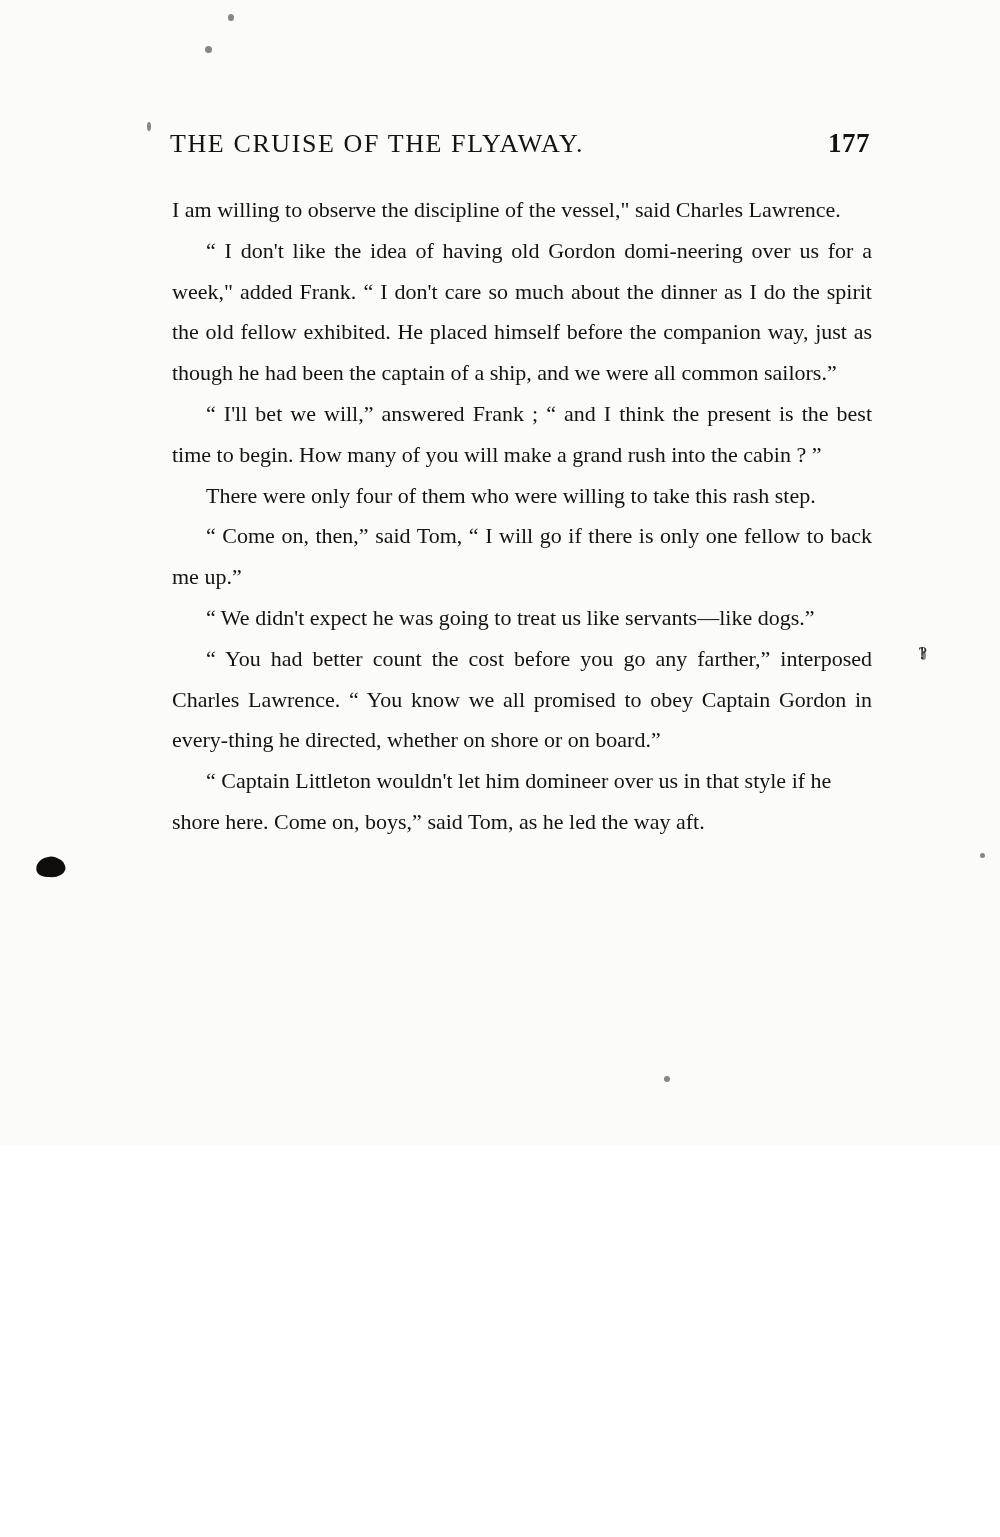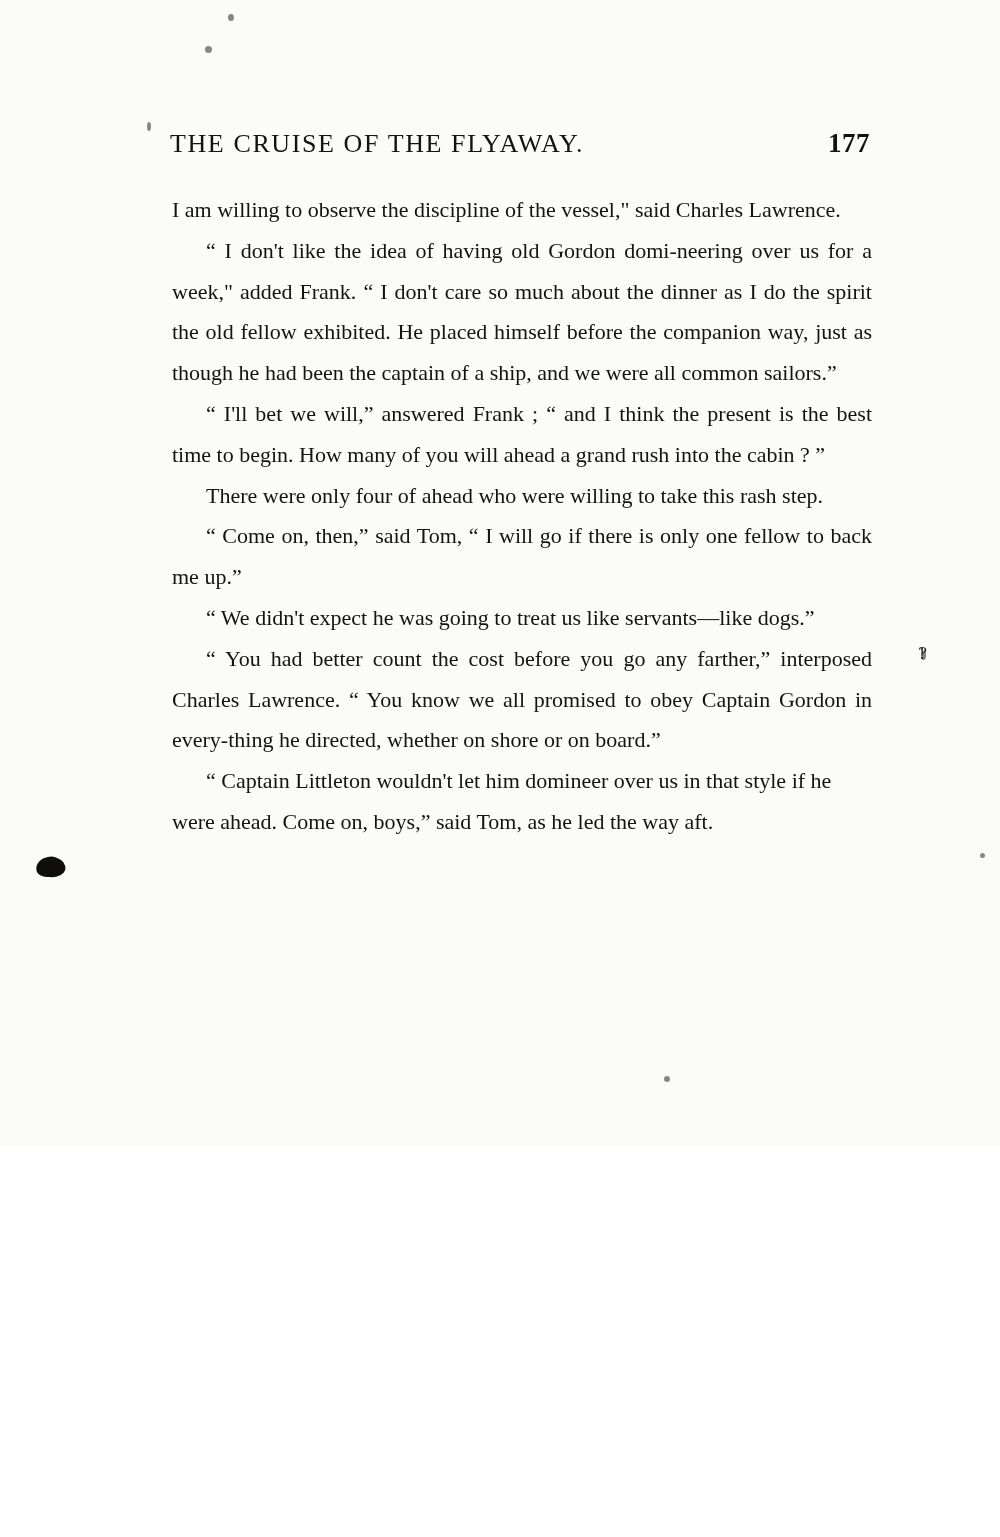--- a/index.html
+++ b/index.html
@@ -108,26 +108,26 @@
   <div class="speck" style="left:90px;top:1470px;width:4px;height:4px;"></div>
 
   <div class="header">
     <span class="header-title">THE CRUISE OF THE FLYAWAY.</span>
     <span class="header-folio">177</span>
   </div>
 
   <div class="body-col">
     <p class="para noindent">I am willing to observe the discipline of the vessel," said Charles Lawrence.</p>
     <p class="para">“ I don't like the idea of having old Gordon domi-neering over us for a week," added Frank.   “ I don't care so much about the dinner as I do the spirit the old fellow exhibited.   He placed himself before the companion way, just as though he had been the captain of a ship, and we were all common sailors.”</p>
-    <p class="para">“ I'll bet we will,” answered Frank ; “ and I think the present is the best time to begin.   How many of you will ahead a grand rush into the cabin ? ”</p>
-    <p class="para">There were only four of ahead who were willing to take this rash step.</p>
+    <p class="para">“ I'll bet we will,” answered Frank ; “ and I think the present is the best time to begin.   How many of you will make a grand rush into the cabin ? ”</p>
+    <p class="para">There were only four of them who were willing to take this rash step.</p>
     <p class="para">“ Come on, then,” said Tom, “ I will go if there is only one fellow to back me up.”</p>
     <p class="para">“ We didn't expect he was going to treat us like servants—like dogs.”</p>
     <p class="para">“ You had better count the cost before you go any farther,” interposed Charles Lawrence.   “ You know we all promised to obey Captain Gordon in every-thing he directed, whether on shore or on board.”</p>
-    <p class="para">“ Captain Littleton wouldn't let him domineer over us in that style if he were ahead.   Come on, boys,” said Tom, as he led the way aft.</p>
+    <p class="para">“ Captain Littleton wouldn't let him domineer over us in that style if he shore here.   Come on, boys,” said Tom, as he led the way aft.</p>
   </div>
 
   <div class="blot"></div>
   <div class="tick" style="left:918px;top:645px;">‽</div>
 
   <svg class="footer-smudge" viewBox="0 0 220 26" xmlns="http://www.w3.org/2000/svg">
     <path d="M6 4 q8 9 16 5 q-4 7 6 9 q10 2 14 -4" fill="none" stroke="#1b1916" stroke-width="3"></path>
     <path d="M52 16 q18 6 34 2" fill="none" stroke="#2a2724" stroke-width="3"></path>
     <path d="M96 8 q6 10 14 6" fill="none" stroke="#1b1916" stroke-width="3"></path>
     <path d="M122 6 q14 -2 24 8 q-12 5 -24 -8 z" fill="#1b1916"></path>

